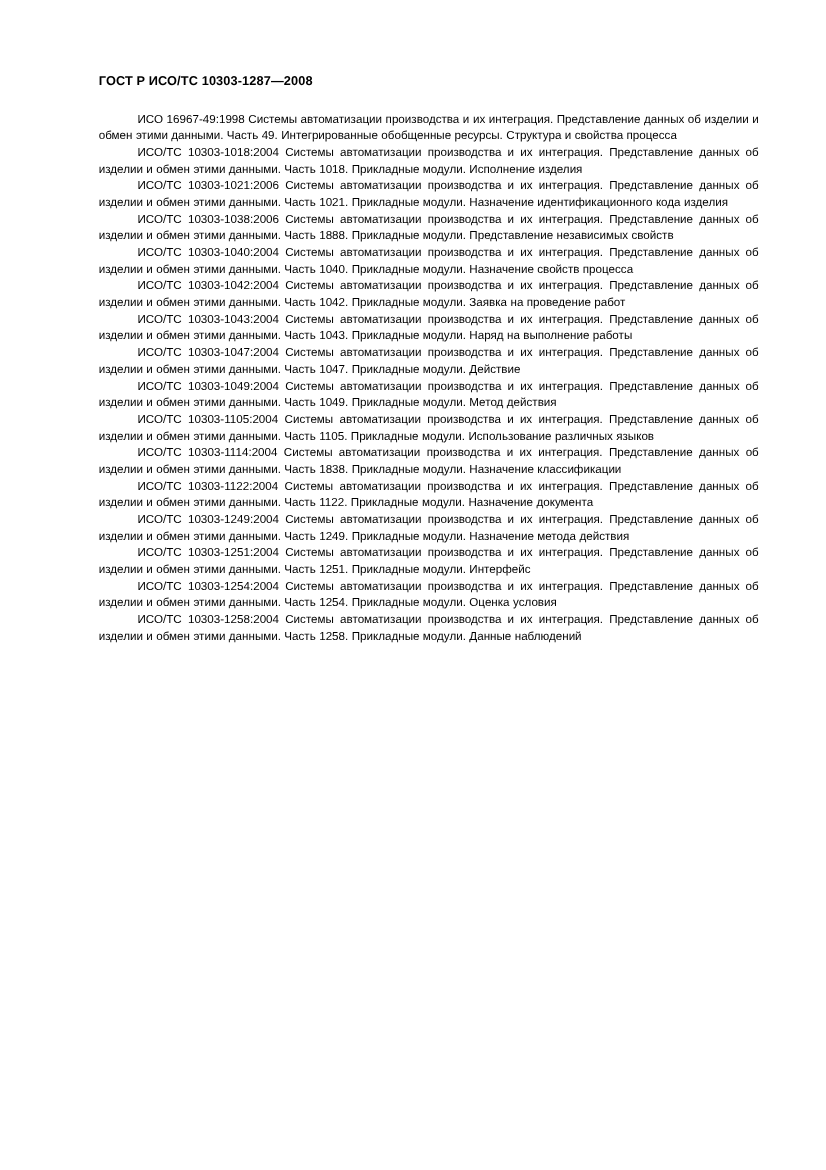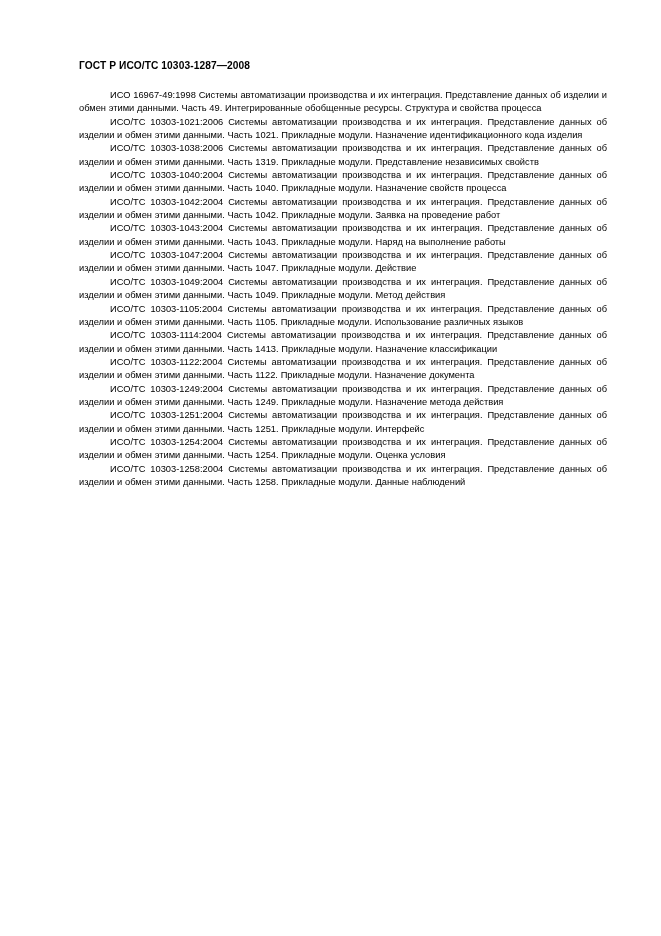--- a/index.html
+++ b/index.html
@@ -59,29 +59,30 @@
 </style>
 </head>
 <body>
 
 <div class="page">
 
   <div class="running-head">ГОСТ Р ИСО/ТС 10303-1287—2008</div>
 
   <div class="body-block" id="bibliography-list">
       <p class="entry">ИСО 16967-49:1998  Системы автоматизации производства и их интеграция. Представление дан­ных об изделии и обмен этими данными. Часть 49.   Интегрированные обобщенные ресурсы. Структура и свойства процесса</p>
+      <p class="entry">ИСО/ТС 10303-1018:2004  Системы автоматизации производства и их интеграция. Представле­ние данных об изделии и обмен этими данными. Часть 1018.  Прикладные модули. Исполнение изделия</p>
       <p class="entry">ИСО/ТС 10303-1021:2006  Системы автоматизации производства и их интеграция. Представле­ние данных об изделии и обмен этими данными. Часть 1021.  Прикладные модули. Назначение иденти­фикационного кода изделия</p>
-      <p class="entry">ИСО/ТС 10303-1038:2006  Системы автоматизации производства и их интеграция. Представле­ние данных об изделии и обмен этими данными. Часть 1319.  Прикладные модули. Представление неза­висимых свойств</p>
+      <p class="entry">ИСО/ТС 10303-1038:2006  Системы автоматизации производства и их интеграция. Представле­ние данных об изделии и обмен этими данными. Часть 1888.  Прикладные модули. Представление неза­висимых свойств</p>
       <p class="entry">ИСО/ТС 10303-1040:2004  Системы автоматизации производства и их интеграция. Представле­ние данных об изделии и обмен этими данными. Часть 1040.  Прикладные модули. Назначение свойств процесса</p>
       <p class="entry">ИСО/ТС 10303-1042:2004  Системы автоматизации производства и их интеграция. Представле­ние данных об изделии и обмен этими данными. Часть 1042.  Прикладные модули. Заявка на проведение работ</p>
       <p class="entry">ИСО/ТС 10303-1043:2004  Системы автоматизации производства и их интеграция. Представле­ние данных об изделии и обмен этими данными. Часть 1043.  Прикладные модули. Наряд на выполнение работы</p>
       <p class="entry">ИСО/ТС 10303-1047:2004  Системы автоматизации производства и их интеграция. Представле­ние данных об изделии и обмен этими данными. Часть 1047.  Прикладные модули. Действие</p>
       <p class="entry">ИСО/ТС 10303-1049:2004  Системы автоматизации производства и их интеграция. Представле­ние данных об изделии и обмен этими данными. Часть 1049.  Прикладные модули. Метод действия</p>
       <p class="entry">ИСО/ТС 10303-1105:2004  Системы автоматизации производства и их интеграция. Представле­ние данных об изделии и обмен этими данными. Часть 1105.  Прикладные модули. Использование раз­личных языков</p>
-      <p class="entry">ИСО/ТС 10303-1114:2004  Системы автоматизации производства и их интеграция. Представле­ние данных об изделии и обмен этими данными. Часть 1413.  Прикладные модули. Назначение класси­фикации</p>
+      <p class="entry">ИСО/ТС 10303-1114:2004  Системы автоматизации производства и их интеграция. Представле­ние данных об изделии и обмен этими данными. Часть 1838.  Прикладные модули. Назначение класси­фикации</p>
       <p class="entry">ИСО/ТС 10303-1122:2004  Системы автоматизации производства и их интеграция. Представле­ние данных об изделии и обмен этими данными. Часть 1122.  Прикладные модули. Назначение доку­мента</p>
       <p class="entry">ИСО/ТС 10303-1249:2004  Системы автоматизации производства и их интеграция. Представле­ние данных об изделии и обмен этими данными. Часть 1249.  Прикладные модули. Назначение метода действия</p>
       <p class="entry">ИСО/ТС 10303-1251:2004  Системы автоматизации производства и их интеграция. Представле­ние данных об изделии и обмен этими данными. Часть 1251.  Прикладные модули. Интерфейс</p>
       <p class="entry">ИСО/ТС 10303-1254:2004  Системы автоматизации производства и их интеграция. Представле­ние данных об изделии и обмен этими данными. Часть 1254.  Прикладные модули. Оценка условия</p>
       <p class="entry">ИСО/ТС 10303-1258:2004  Системы автоматизации производства и их интеграция. Представле­ние данных об изделии и обмен этими данными. Часть 1258.  Прикладные модули. Данные наблюдений</p>
     </div>
 
   <div class="page-number">2</div>
 
 </div>

